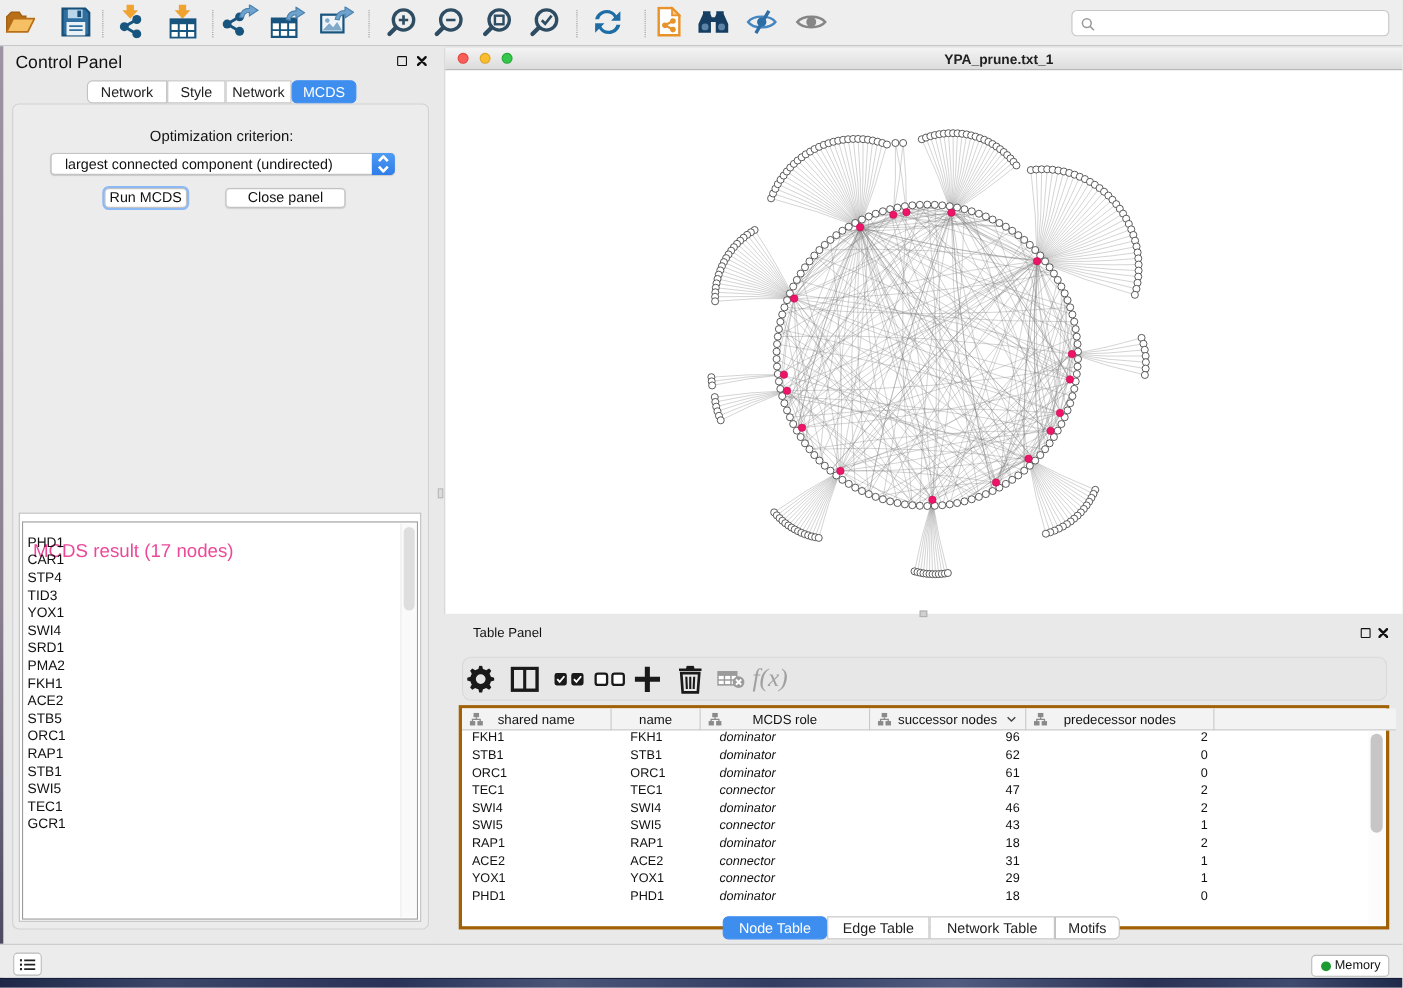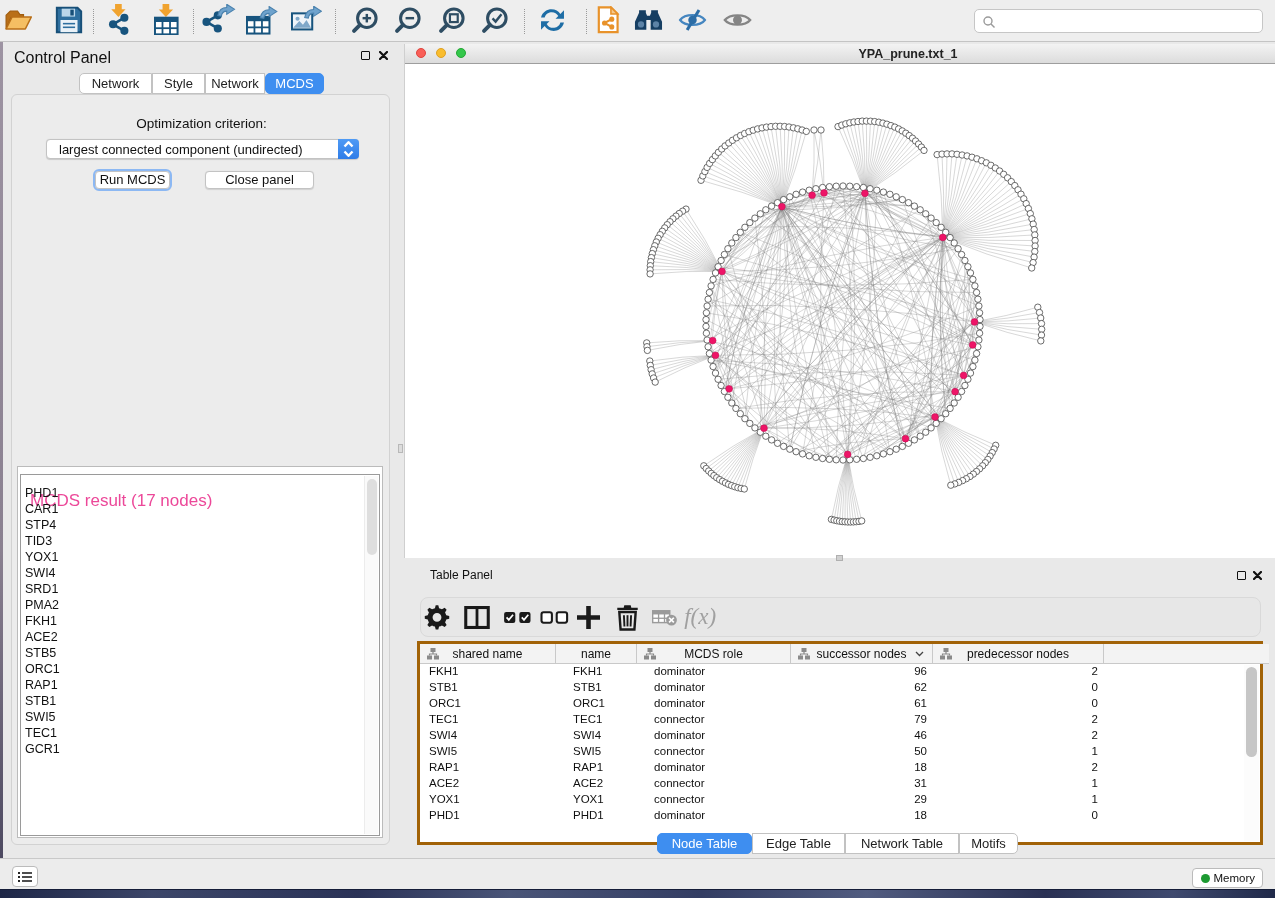--- a/index.html
+++ b/index.html
@@ -70,21 +70,21 @@
 #tp-close { left:848px; top:8px; }
 #tp-toolbar { left:15px; top:34px; width:841px; height:40px; background:#e7e7e7; border:1px solid #d9d9d9; border-radius:8px; }
 #tp-table { left:12px; top:78px; width:846px; height:204px; background:#fff; border:3px solid #a16207; }
 #tp-header { position:absolute; left:0; top:0; width:849px; height:20px; background:#f3f3f3; border-bottom:1px solid #c9c9c9; }
 .hcol { position:absolute; top:0; height:20px; border-right:1px solid #c9c9c9; }
 .hlabel { position:absolute; top:3px; width:100%; text-align:center; font-size:12px; color:#111; }
 .hicon { position:absolute; top:4px; }
 .trow { position:absolute; left:0; width:830px; height:16px; font-size:11.5px; color:#111; }
 .c1 { position:absolute; left:9px; }
 .c2 { position:absolute; left:153px; }
-.c3 { position:absolute; left:234px; }
+.c3 { position:absolute; left:234px;font-style:italic; }
 .c4 { position:absolute; left:371px; width:136px; text-align:right; }
 .c5 { position:absolute; left:542px; width:136px; text-align:right; }
 #tp-sb { position:absolute; right:1px; top:21px; width:15px; bottom:1px; background:#fcfcfc; }
 #tp-thumb { position:absolute; left:2px; top:2px; width:11px; height:90px; background:#c6c6c6; border-radius:6px; }
 
 .bt-tab { position:absolute; top:270px; height:21px; background:#fff; border:1px solid #c2c2c2; font-size:13px; color:#222; text-align:center; line-height:19px; }
 .bt-tab.sel { background:#3e8ef0; color:#fff; border-color:#3e8ef0; border-radius:5px; }
 
 
 #statusbar { left:0; top:858px; width:1275px; height:31px; background:#ececec; border-top:1px solid #c9c9c9; }
@@ -1148,35 +1148,35 @@
         <span class="c1">ORC1</span>
         <span class="c2">ORC1</span>
         <span class="c3">dominator</span>
         <span class="c4">61</span>
         <span class="c5">0</span>
       </div>
 <div class="trow" style="top:69px">
         <span class="c1">TEC1</span>
         <span class="c2">TEC1</span>
         <span class="c3">connector</span>
-        <span class="c4">79</span>
+        <span class="c4">47</span>
         <span class="c5">2</span>
       </div>
 <div class="trow" style="top:85px">
         <span class="c1">SWI4</span>
         <span class="c2">SWI4</span>
         <span class="c3">dominator</span>
         <span class="c4">46</span>
         <span class="c5">2</span>
       </div>
 <div class="trow" style="top:101px">
         <span class="c1">SWI5</span>
         <span class="c2">SWI5</span>
         <span class="c3">connector</span>
-        <span class="c4">50</span>
+        <span class="c4">43</span>
         <span class="c5">1</span>
       </div>
 <div class="trow" style="top:117px">
         <span class="c1">RAP1</span>
         <span class="c2">RAP1</span>
         <span class="c3">dominator</span>
         <span class="c4">18</span>
         <span class="c5">2</span>
       </div>
 <div class="trow" style="top:133px">

